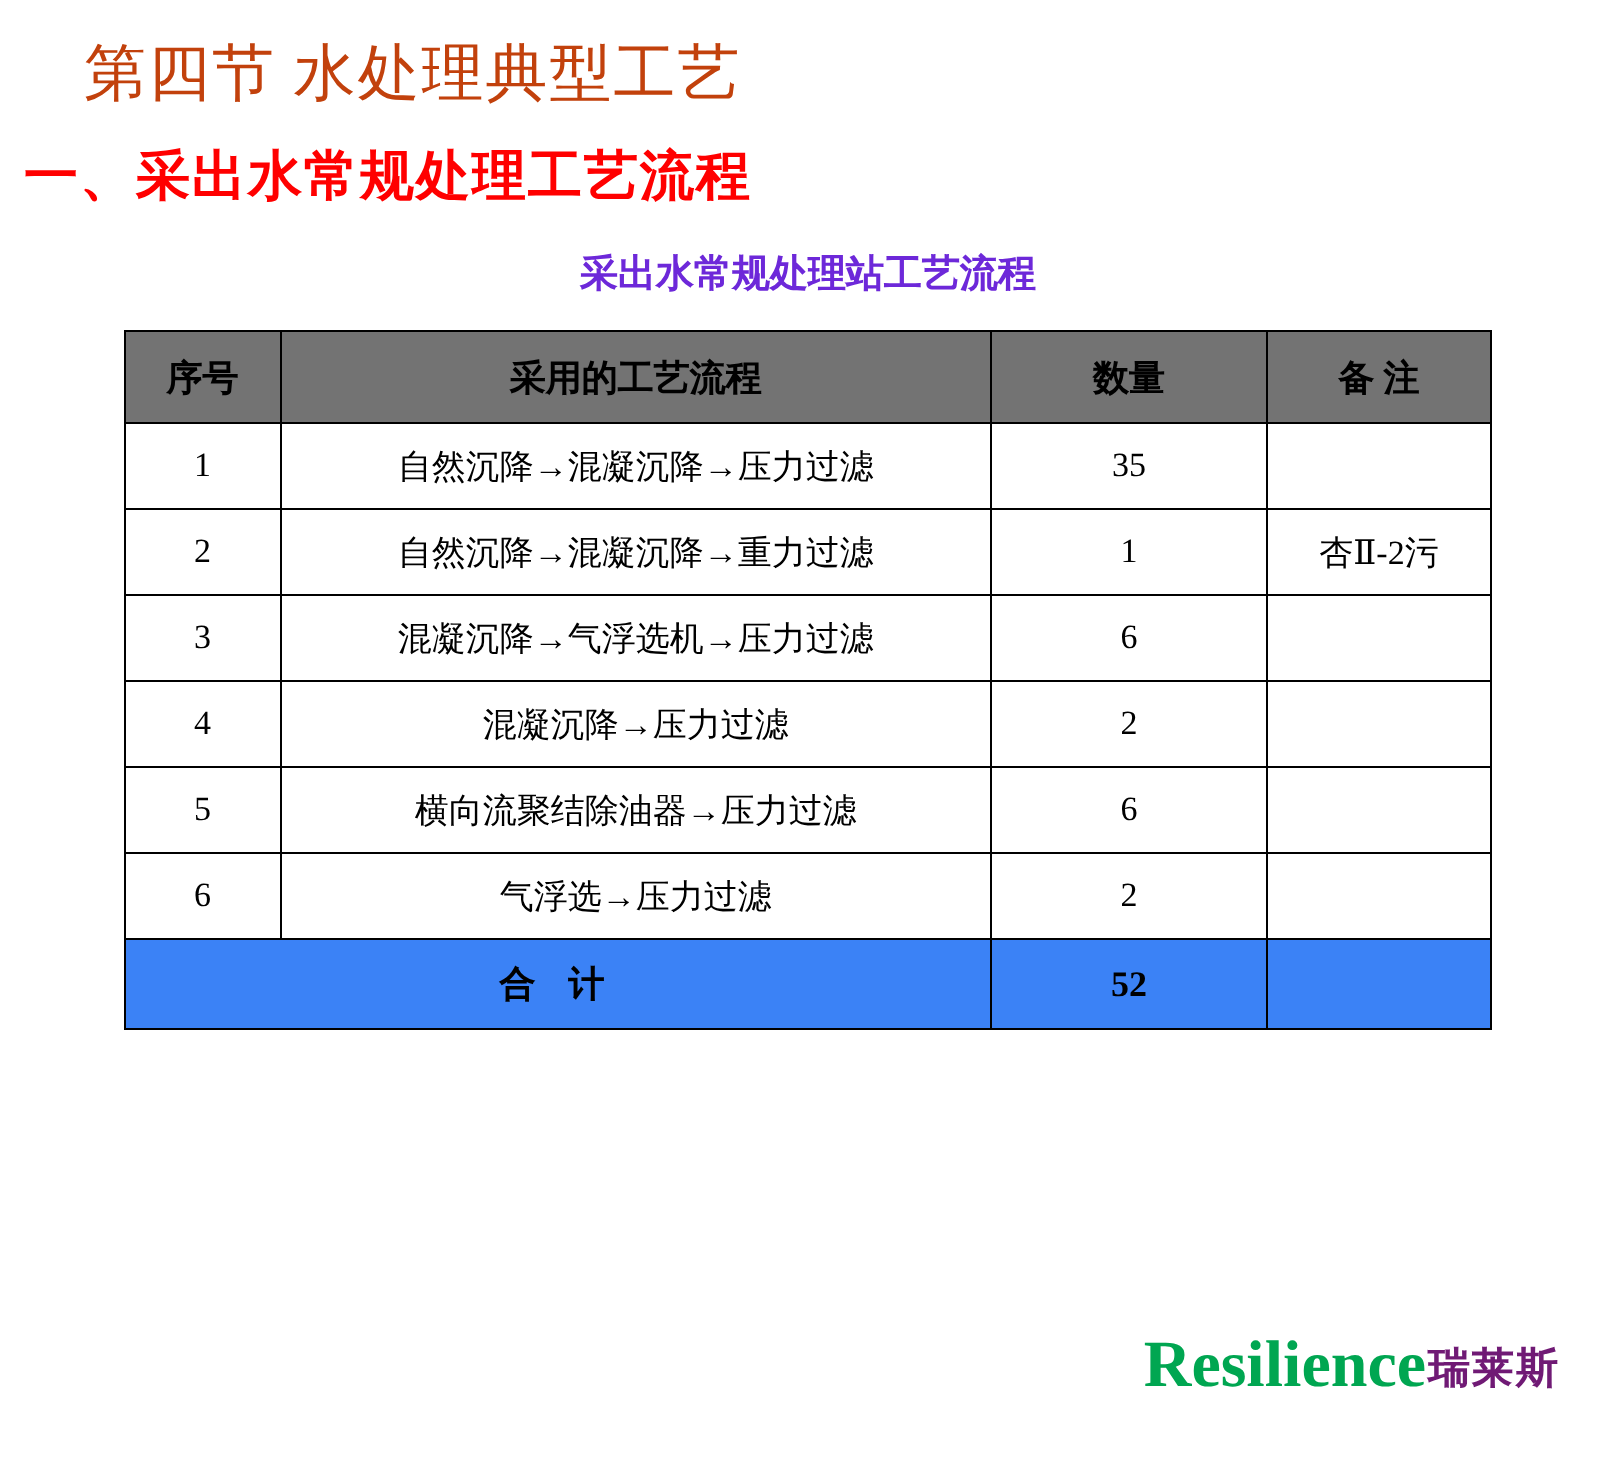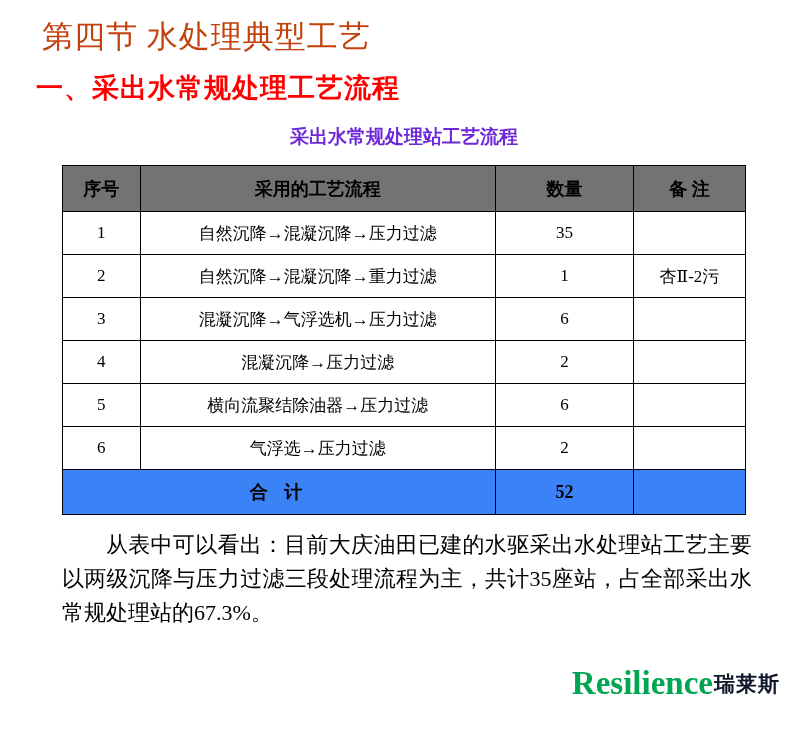--- a/index.html
+++ b/index.html
@@ -25,21 +25,21 @@
     left: 42px;
     top: 16px;
     font-size: 31px;
     font-weight: normal;
     color: #c2410c;
     letter-spacing: 1px;
     white-space: nowrap;
   }
   .title-sub {
     position: absolute;
-    left: 36px;
+    left: 12px;
     top: 70px;
     font-size: 27px;
     font-weight: bold;
     color: #ff0000;
     letter-spacing: 1px;
     white-space: nowrap;
   }
   .table-caption {
     position: absolute;
     left: 0;
@@ -112,21 +112,21 @@
     font-family: "Liberation Serif", "DejaVu Serif", serif;
     letter-spacing: 0px;
     position: relative;
   }
   .logo-latin .accent {
     color: #00a651;
   }
   .logo-cn {
     font-size: 21px;
     font-weight: bold;
-    color: #0f172a;
+    color: #701a75;
     font-family: "Liberation Sans", "DejaVu Sans", sans-serif;
     letter-spacing: 1px;
   }
 </style>
 </head>
 <body>
 
 <div class="slide">
 
   <div class="title-main">第四节  水处理典型工艺</div>
@@ -188,20 +188,19 @@
         <td class="cell-remark"></td>
       </tr>
       <tr class="total-row">
         <td class="total-label" colspan="2">合 计</td>
         <td>52</td>
         <td></td>
       </tr>
     </tbody>
   </table>
 
-  <div class="body-text">从表中可以看出：目前大庆油田已建的水驱采出水处理站工艺主要以两级沉降与压力过滤三段处理流程为主，共计35座站，占全部采出水常规处理站的67.3%。</div>
 
   <div class="logo">
     <span class="logo-latin"><span>Resi</span><span class="accent">l</span><span>ience</span></span>
     <span class="logo-cn">瑞莱斯</span>
   </div>
 
 </div>
 
 </body></html>

